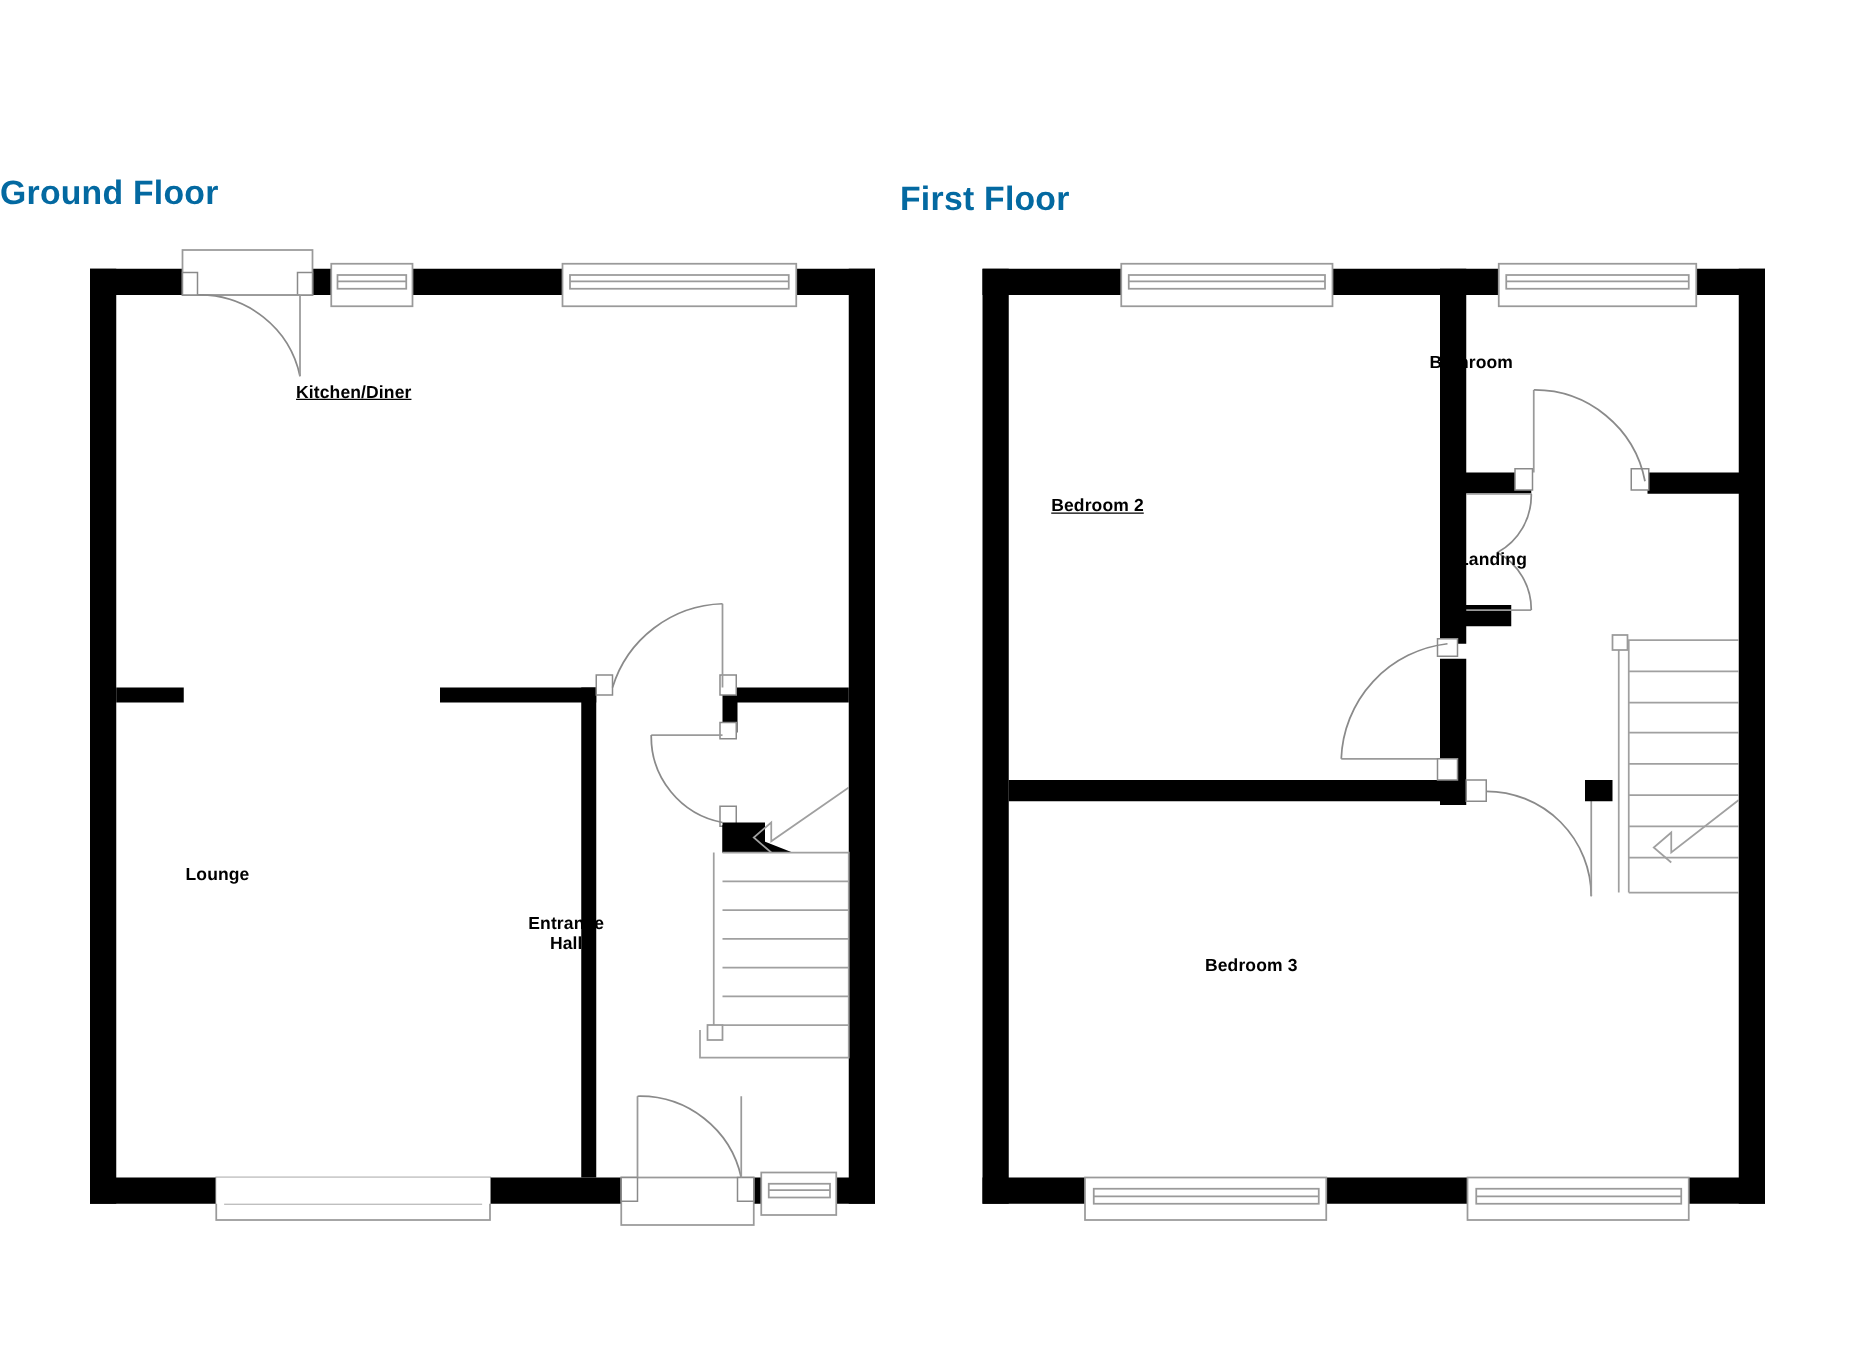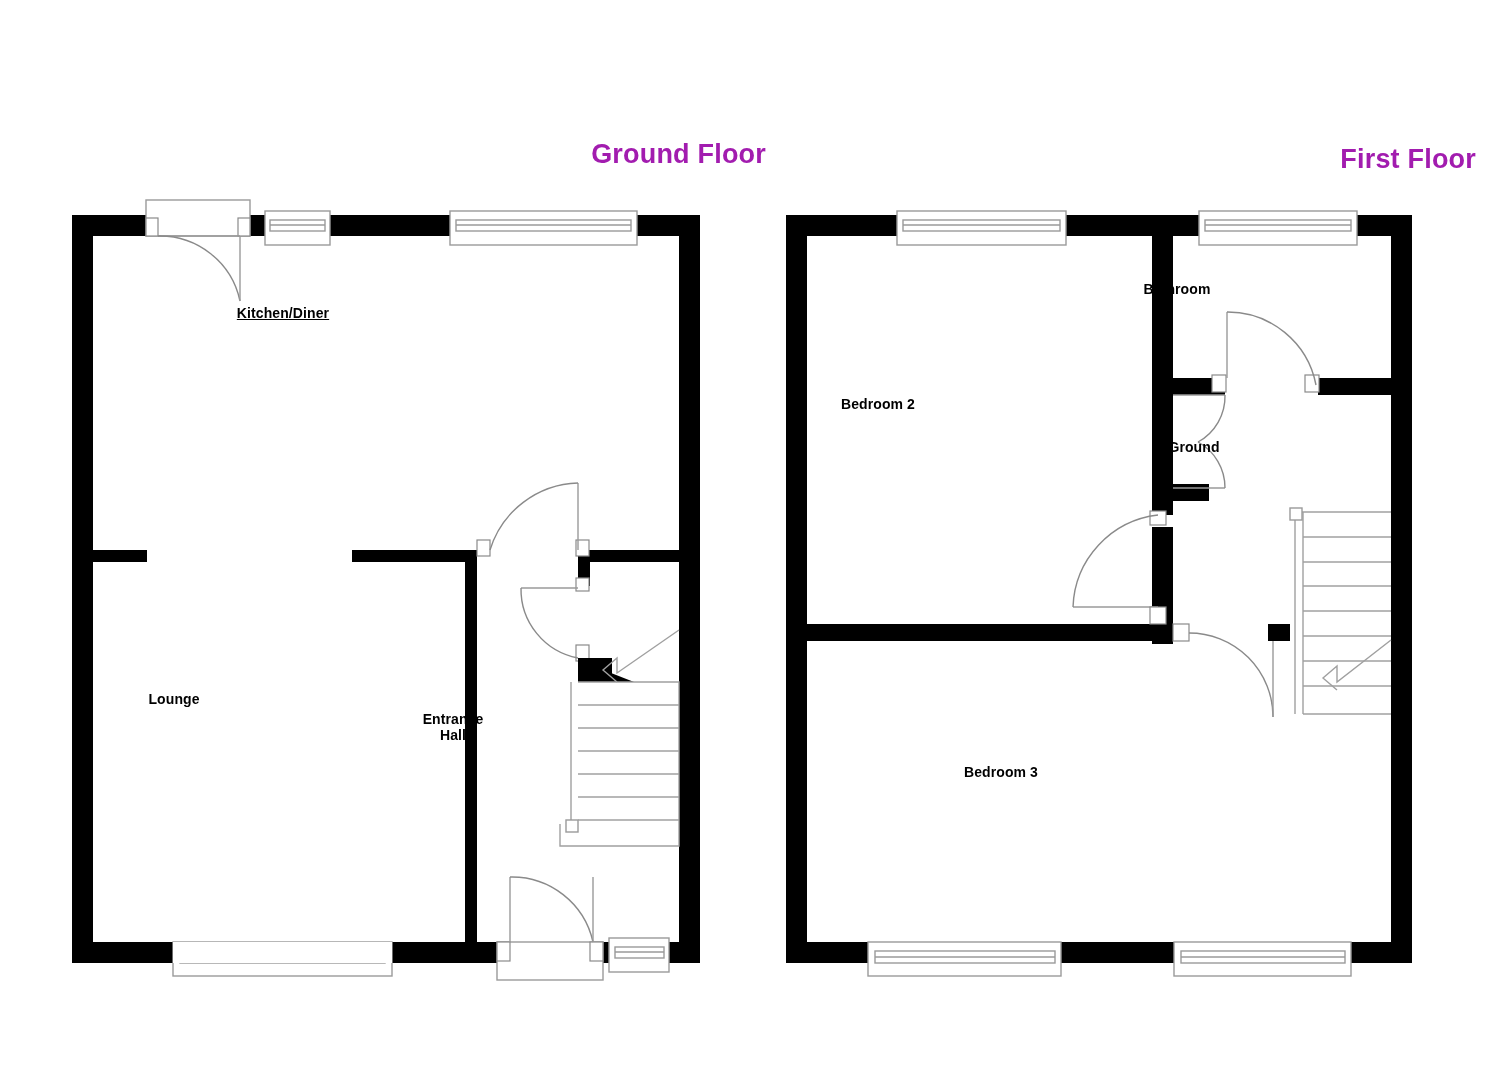--- a/index.html
+++ b/index.html
@@ -22,36 +22,36 @@
     position: absolute;
     top: 0;
     left: 0;
     width: 1485px;
     height: 1080px;
   }
   .floor-title {
     position: absolute;
     font-weight: bold;
     font-size: 27px;
-    color: #a21caf;
-    text-align: right;
+    color: #0369a1;
+    text-align: left;
     white-space: nowrap;
     letter-spacing: 0.2px;
   }
   .room-label {
     position: absolute;
     font-weight: bold;
     font-size: 14px;
     color: #000000;
     text-align: center;
     white-space: nowrap;
     line-height: 1.15;
     letter-spacing: 0.1px;
   }
-  .room-label.two-line { white-space: normal; }
+  .room-label.two-line { white-space: normal; margin-top: 19px; }
 </style>
 </head>
 <body>
 
 <div id="plan-root">
 
   <svg class="floorplan" viewBox="0 0 1485 1080">
 
     <defs>
       <style>
@@ -271,19 +271,19 @@
 
   <div class="room-label" style="left:174px; top:691px; width:200px; margin-left:-100px;">Lounge</div>
 
   <div class="room-label two-line" style="left:453px; top:711px; width:150px; margin-left:-75px;">
     <span>Entrance</span><br>
     <span>Hall</span>
   </div>
 
   <div class="room-label" style="left:1177px; top:281px; width:200px; margin-left:-100px;">Bathroom</div>
 
-  <div class="room-label" style="left:878px; top:396px; width:200px; margin-left:-100px;">Bedroom 2</div>
-
-  <div class="room-label" style="left:1194px; top:439px; width:200px; margin-left:-100px;">Ground</div>
+  <div class="room-label" style="left:878px; top:396px; width:200px; margin-left:-100px;text-decoration:underline;">Bedroom 2</div>
+
+  <div class="room-label" style="left:1194px; top:439px; width:200px; margin-left:-100px;">Landing</div>
 
   <div class="room-label" style="left:1001px; top:764px; width:200px; margin-left:-100px;">Bedroom 3</div>
 
 </div>
 
 </body></html>

